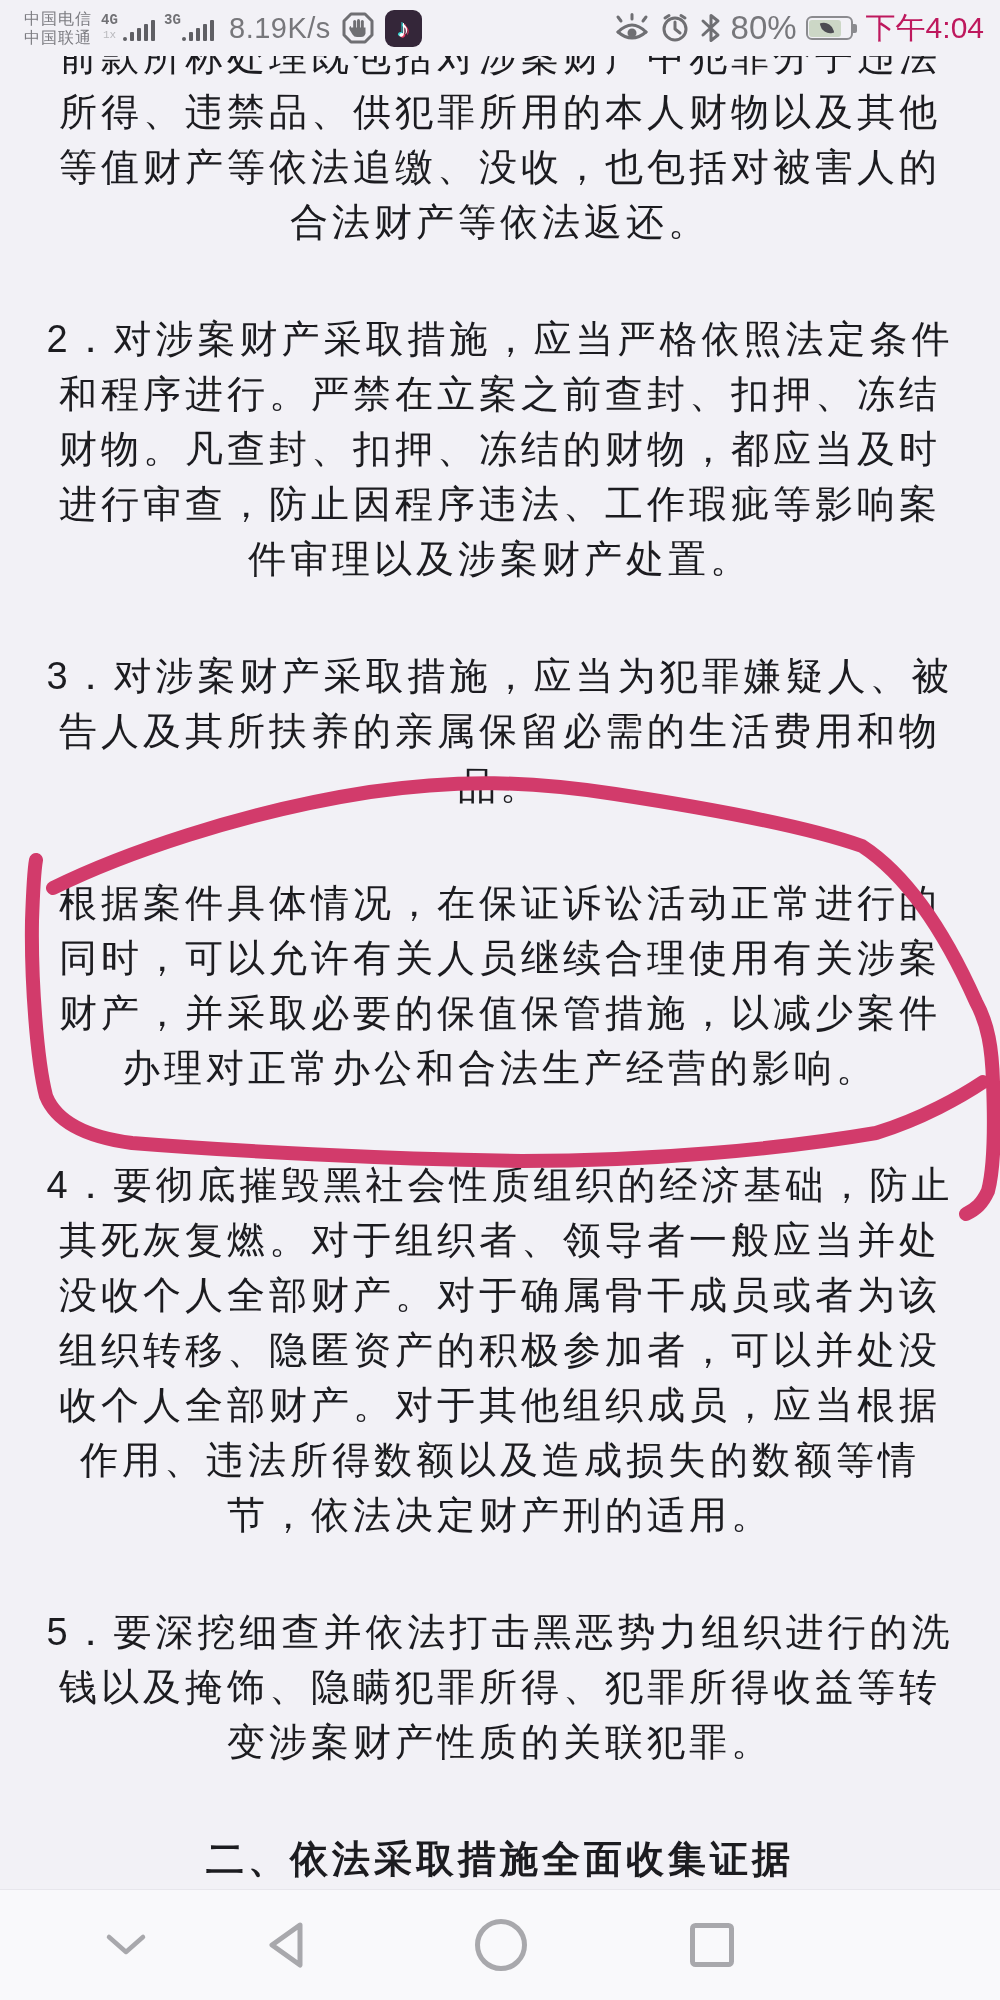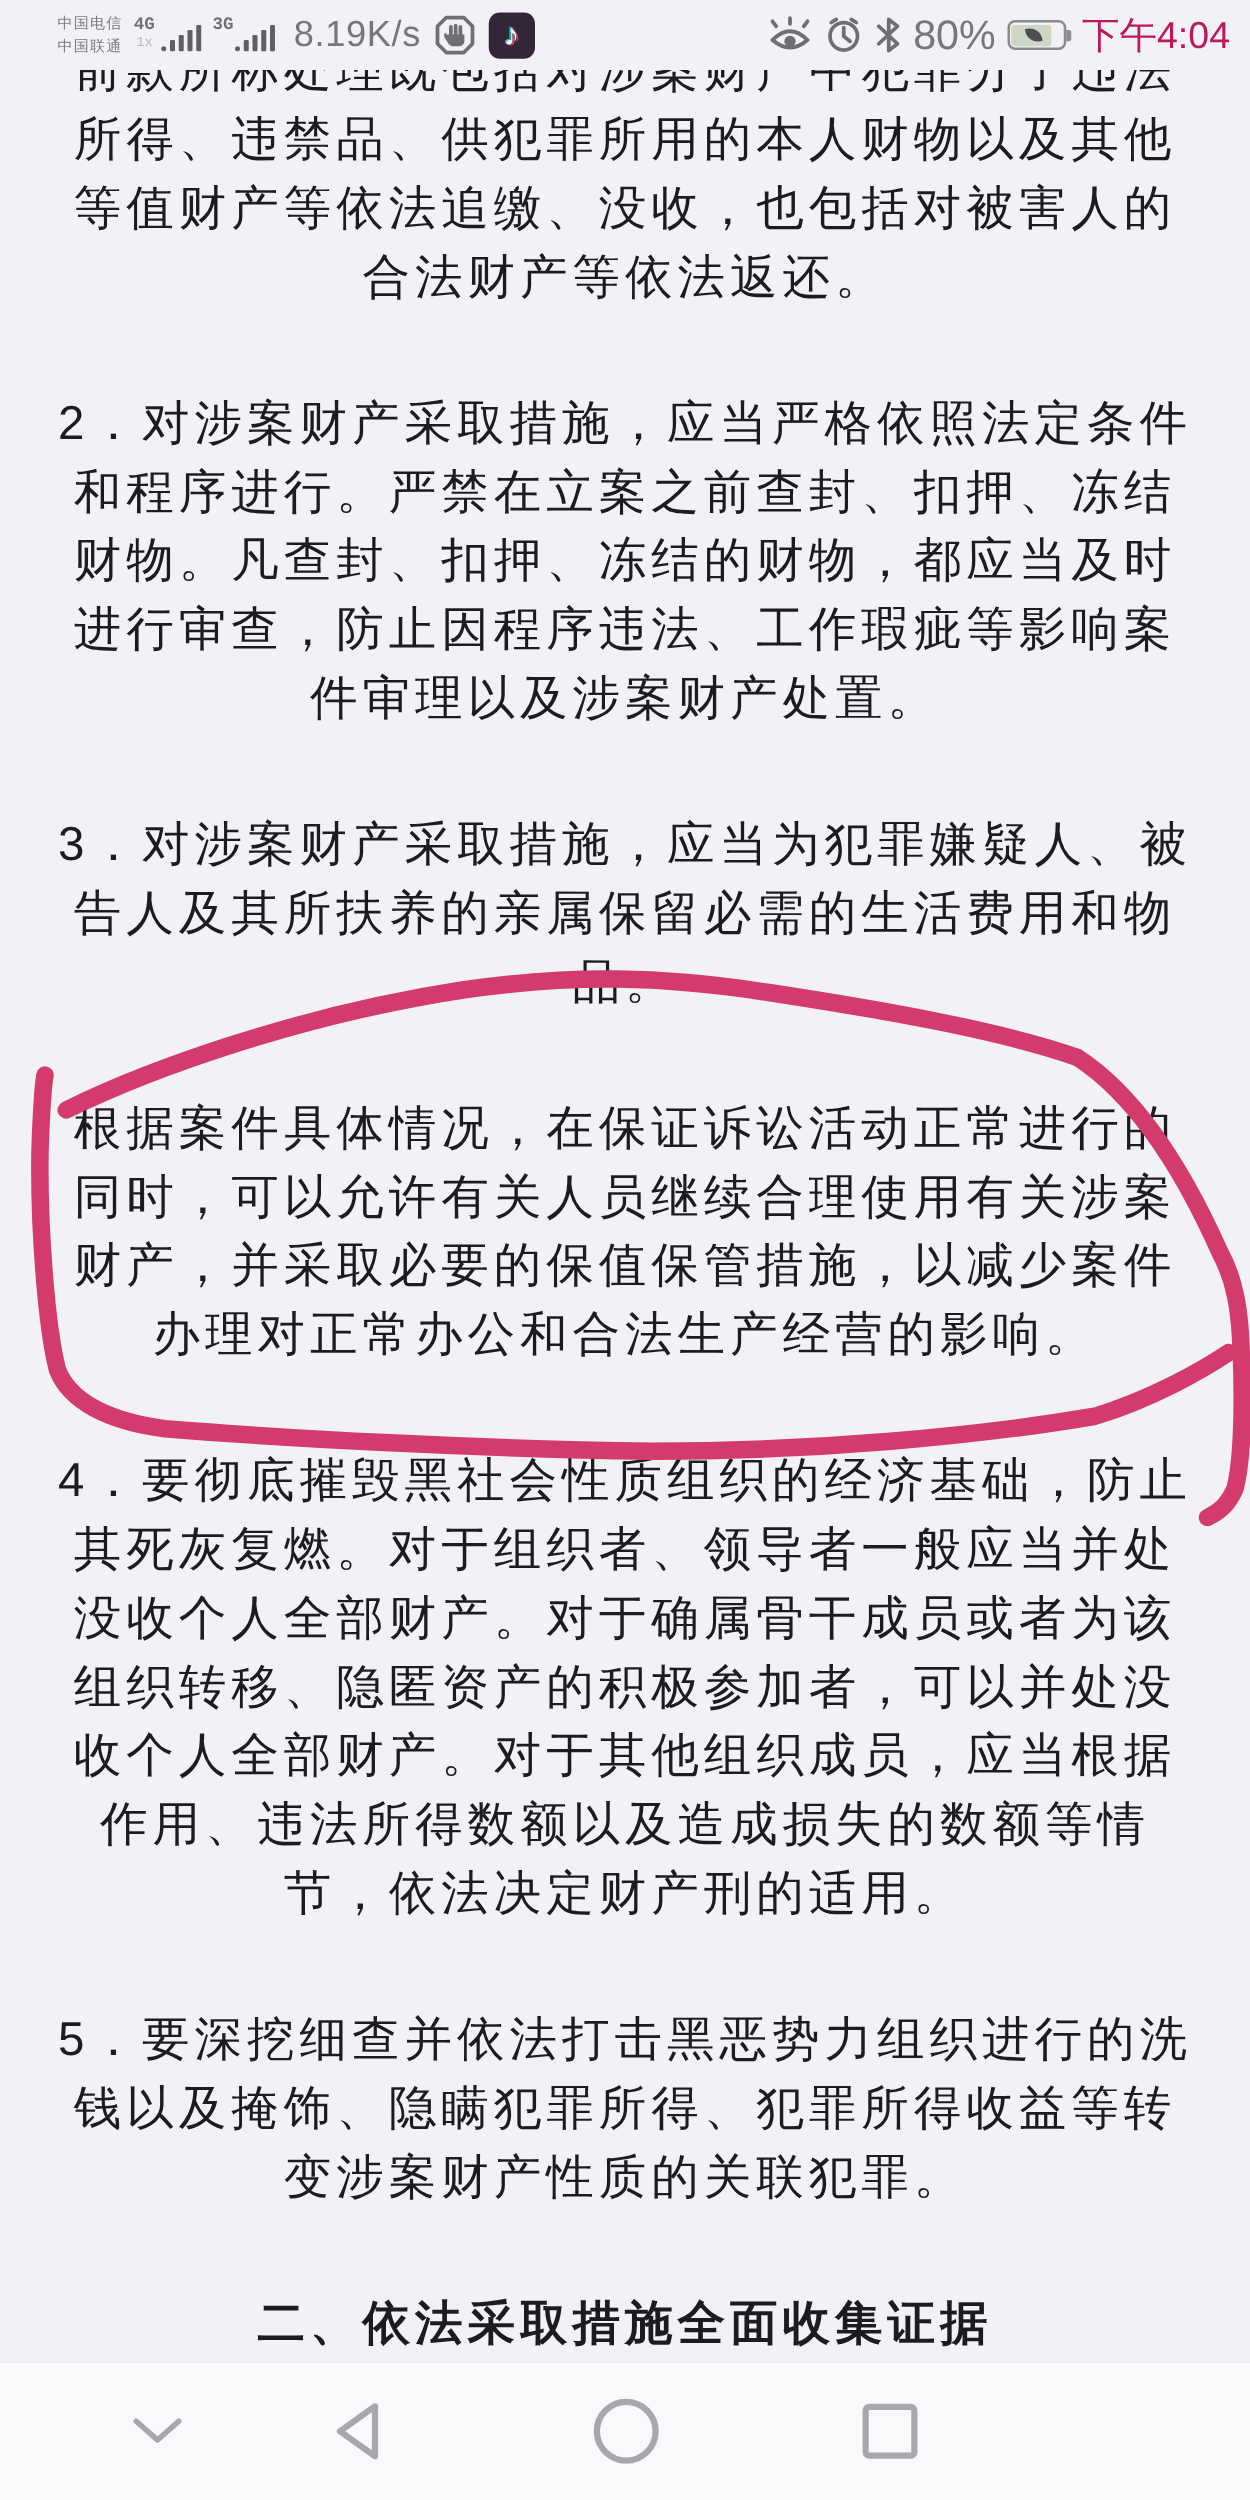--- a/index.html
+++ b/index.html
@@ -7,21 +7,21 @@
     width:1000px;height:2000px;position:relative;overflow:hidden;
     background:#f2f1f6;
     font-family:"Liberation Sans","DejaVu Sans",sans-serif;
   }
   
   .status-bar{
     position:absolute;top:0;left:0;right:0;height:56px;
     display:flex;align-items:center;padding:0 16px 0 24px;box-sizing:border-box;
     color:#7b7b80;gap:9px;z-index:30;background:#f2f1f6;
   }
-  .carrier{font-size:12px;line-height:19px;letter-spacing:1px;margin-left:22px;}
+  .carrier{font-size:16px;line-height:19px;letter-spacing:1px;}
   .sig{position:relative;width:54px;height:38px;font-family:Liberation Mono, monospace;}
   .sig .sig-label{position:absolute;left:0;top:3px;font-size:14px;font-weight:bold;color:#707074;}
   .sig .sim-badge{position:absolute;left:2px;top:20px;font-size:11px;color:#b9b9bd;}
   .bars{position:absolute;right:0;bottom:6px;display:flex;align-items:flex-end;gap:2.5px;}
   .bars i{display:block;width:4.5px;background:#5f5f64;border-radius:1px;}
   .bars .dot{width:4.5px;height:4.5px;border-radius:50%;}
   .speed{font-size:29px;color:#77777b;margin-left:6px;letter-spacing:0.5px;}
   .sb-icon{flex:0 0 auto;display:flex;align-items:center;justify-content:center;}
   .sb-right{margin-left:auto;display:flex;align-items:center;gap:9px;}
   .pct{font-size:33px;color:#77777b;}

